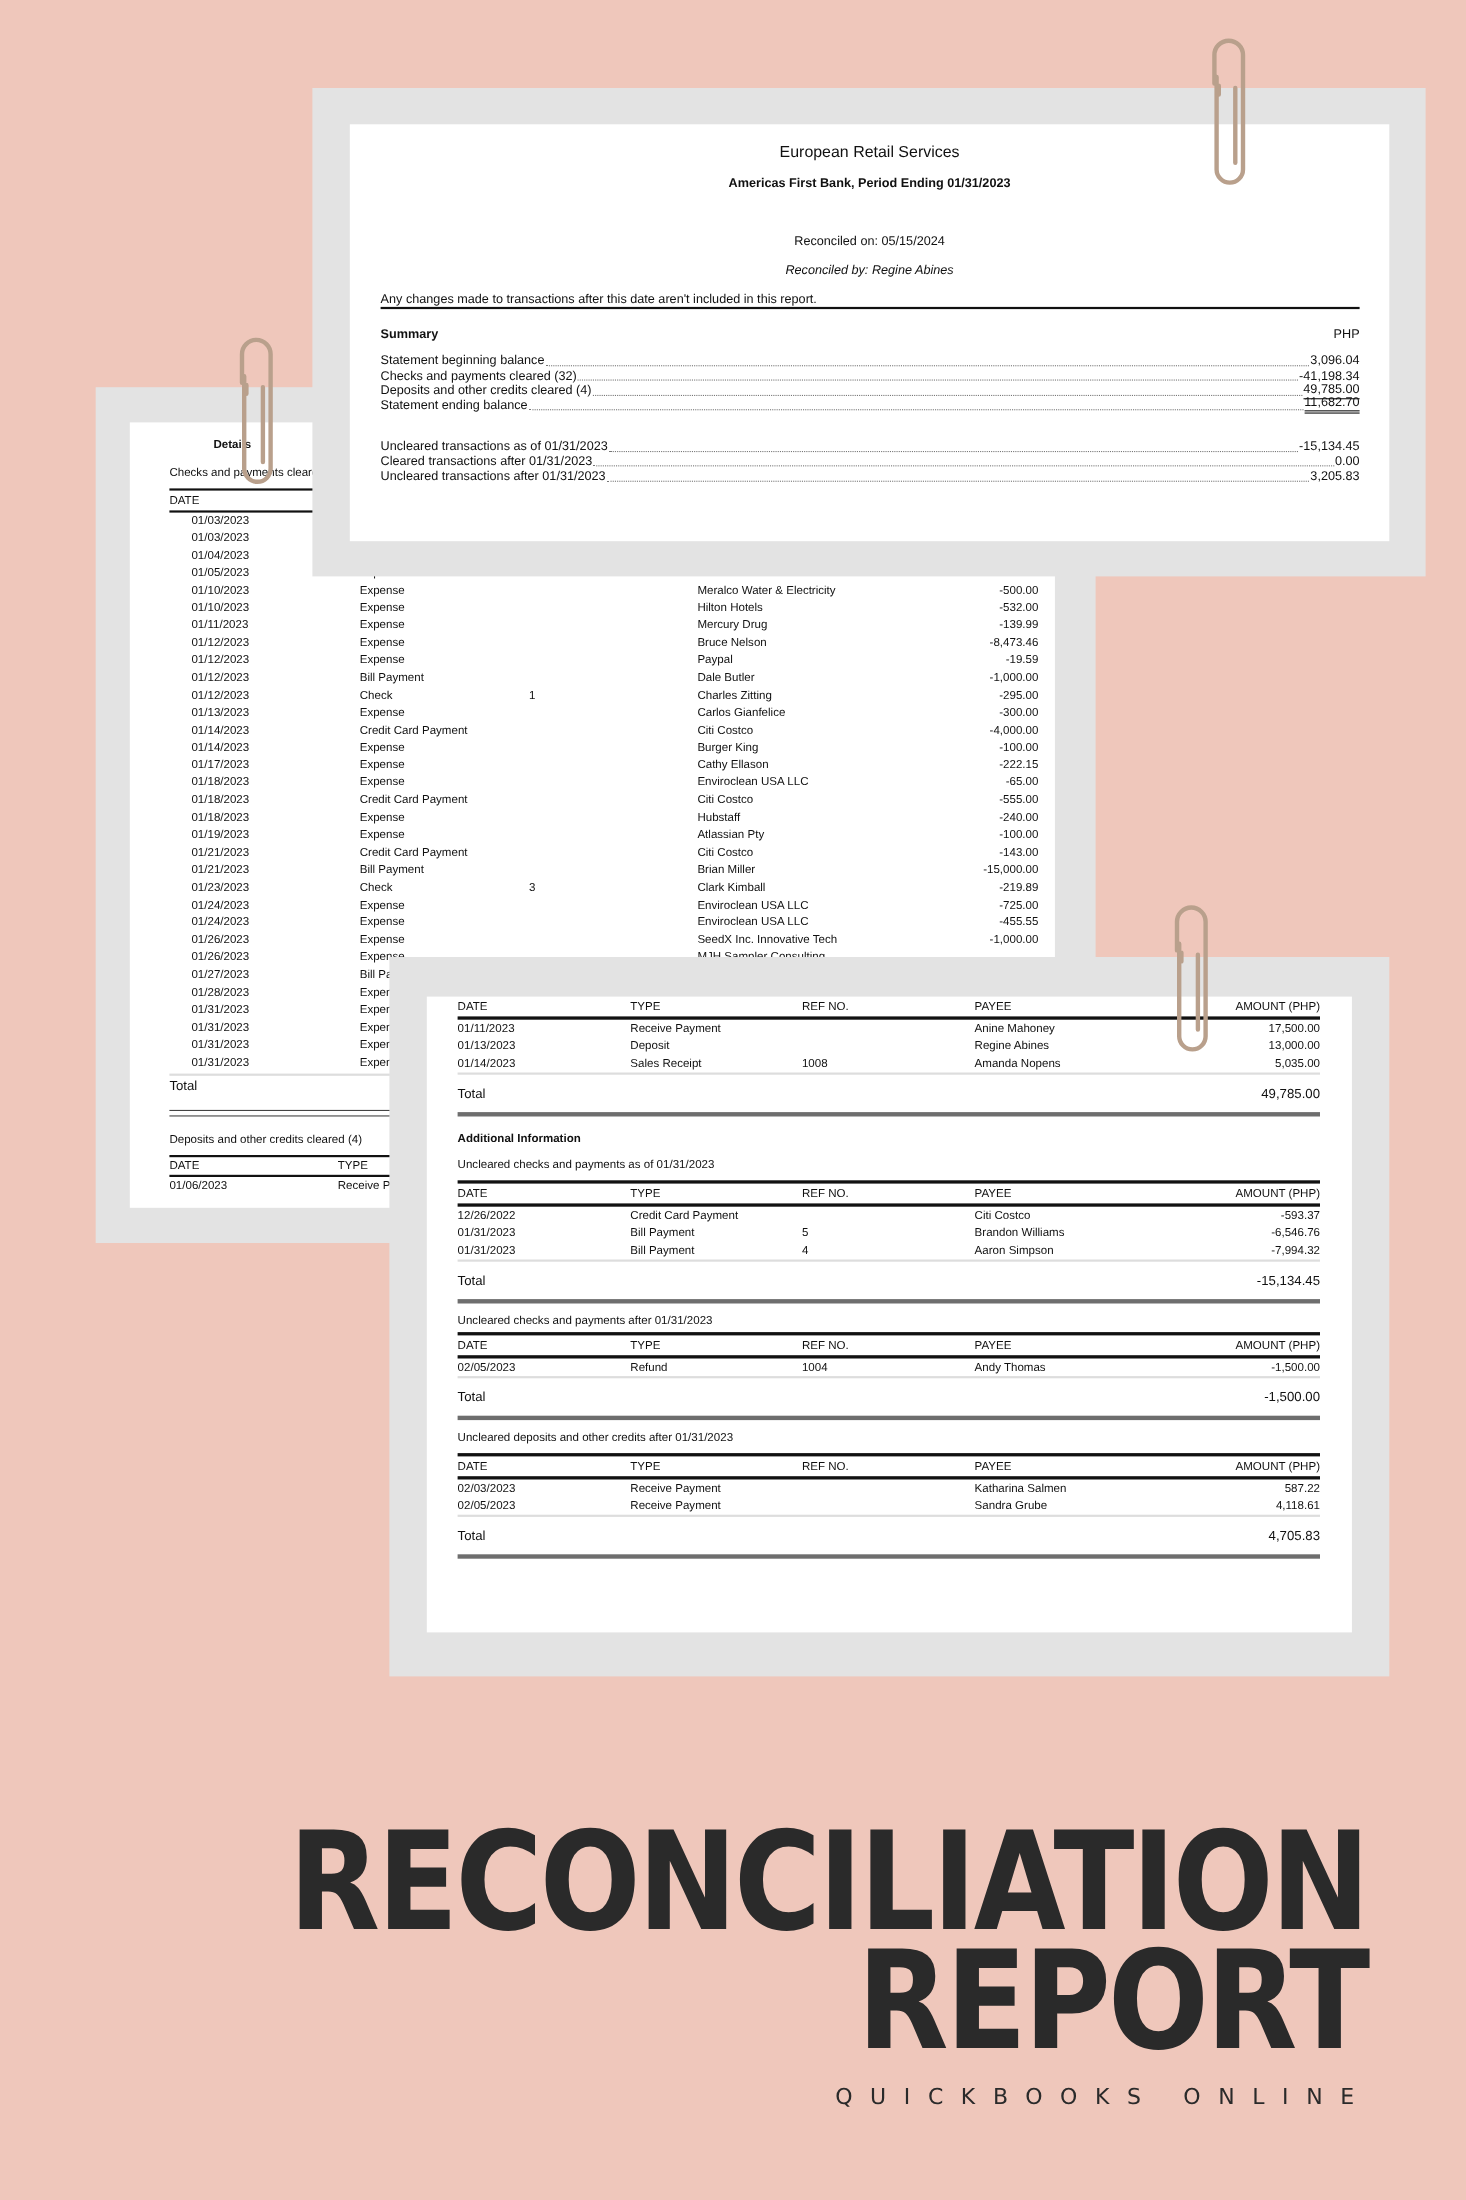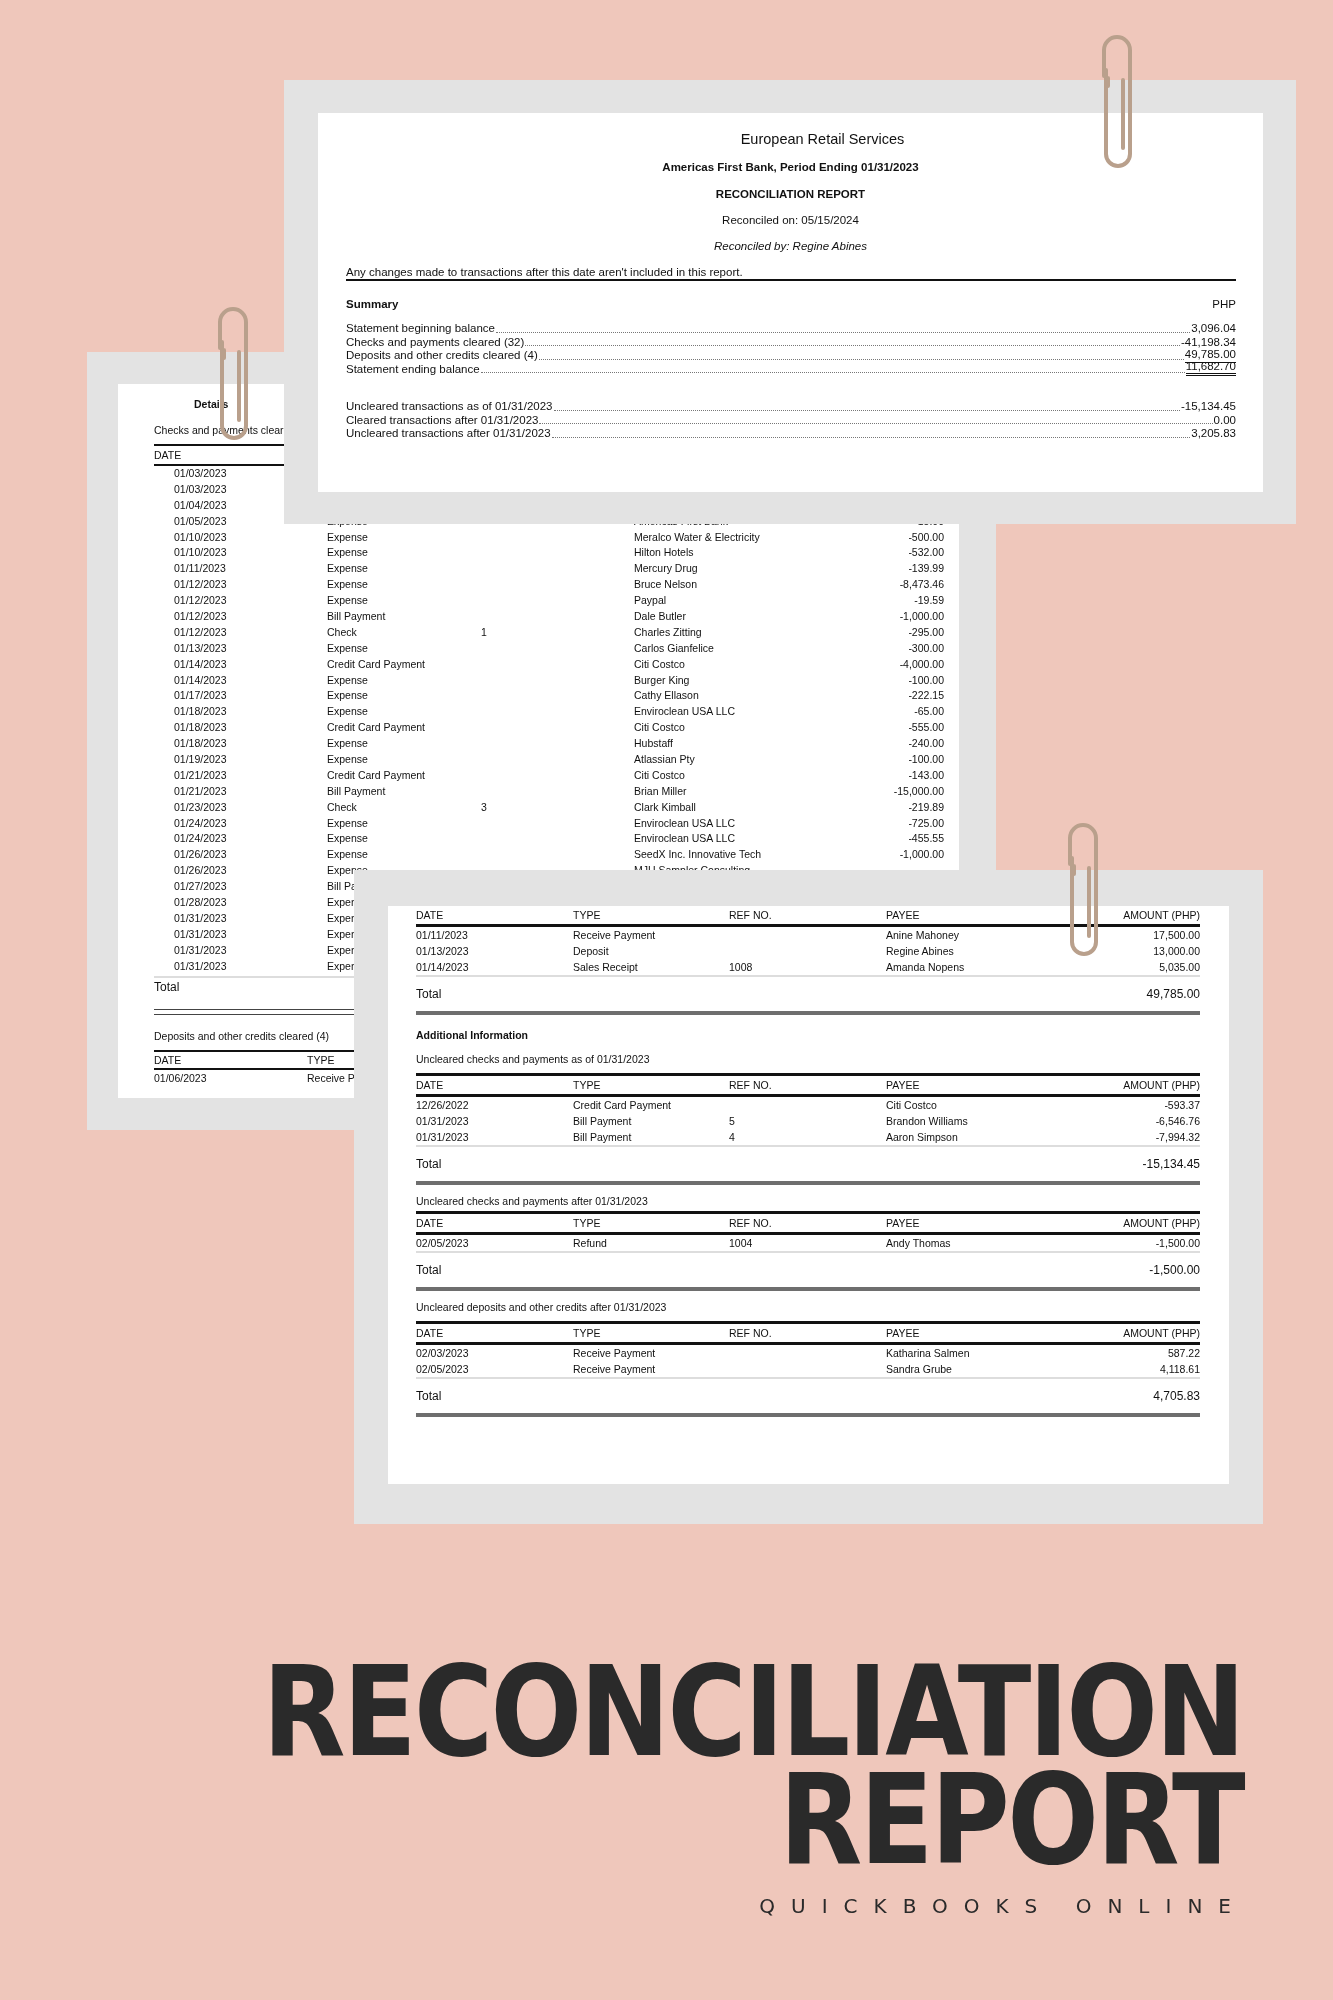--- a/index.html
+++ b/index.html
@@ -37,21 +37,21 @@
             border-top: 2px solid #111; border-bottom: 2px solid #111; font-size: 10.5px; }
   .d-hdr2 span { position: absolute; top: 2px; }
   .d-row2 { position: absolute; left: 36px; top: 688px; width: 770px; font-size: 10.5px; }
   .d-row2 span { position: absolute; top: 0; }
   .d-sep { position: absolute; left: 36px; top: 592px; width: 770px; height: 2px; background: #ddd; }
 
   
   #frame-top { left: 284px; top: 80px; width: 1012px; height: 444px; }
   #sheet-top { left: 318px; top: 113px; width: 945px; height: 379px; }
   .t-center { position: absolute; left: 0; width: 945px; text-align: center; }
-  .t-company { top: 18px; font-size: 14.5px; margin-left: 32px; }
+  .t-company { top: 18px; font-size: 14.5px; }
   .t-bank { top: 48px; font-size: 11.5px; font-weight: bold; }
   .t-title { top: 75px; font-size: 11.5px; font-weight: bold; }
   .t-on { top: 101px; font-size: 11.5px; }
   .t-by { top: 127px; font-size: 11.5px; font-style: italic; }
   .t-note { position: absolute; left: 28px; top: 153px; width: 890px; font-size: 11.5px;
             border-bottom: 2px solid #111; padding-bottom: 1px; }
   .t-summary { position: absolute; left: 28px; top: 185px; font-size: 11.5px; font-weight: bold; }
   .t-cur { position: absolute; right: 27px; top: 185px; font-size: 11.5px; }
   .t-lines { position: absolute; left: 28px; width: 890px; }
   .t-line { display: flex; height: 13.5px; font-size: 11.5px; line-height: 13.5px; align-items: flex-end; }
@@ -341,21 +341,20 @@
   <div class="d-row2">
     <span class="c-date">01/06/2023</span>
     <span class="c-type">Receive Payment</span>
   </div>
 </div>
 
 <div class="frame" id="frame-top"></div>
 <div class="sheet" id="sheet-top">
   <div class="t-center t-company">European Retail Services</div>
   <div class="t-center t-bank">Americas First Bank, Period Ending 01/31/2023</div>
-  <div class="t-center t-title">RECONCILIATION REPORT</div>
   <div class="t-center t-on">Reconciled on: 05/15/2024</div>
   <div class="t-center t-by">Reconciled by: Regine Abines</div>
   <div class="t-note">Any changes made to transactions after this date aren't included in this report.</div>
   <div class="t-summary">Summary</div>
   <div class="t-cur">PHP</div>
   <div class="t-lines" style="top:209px">
     <div class="t-line">
         <span class="lbl">Statement beginning balance</span>
         <span class="dots"></span>
         <span class="val">3,096.04</span>

